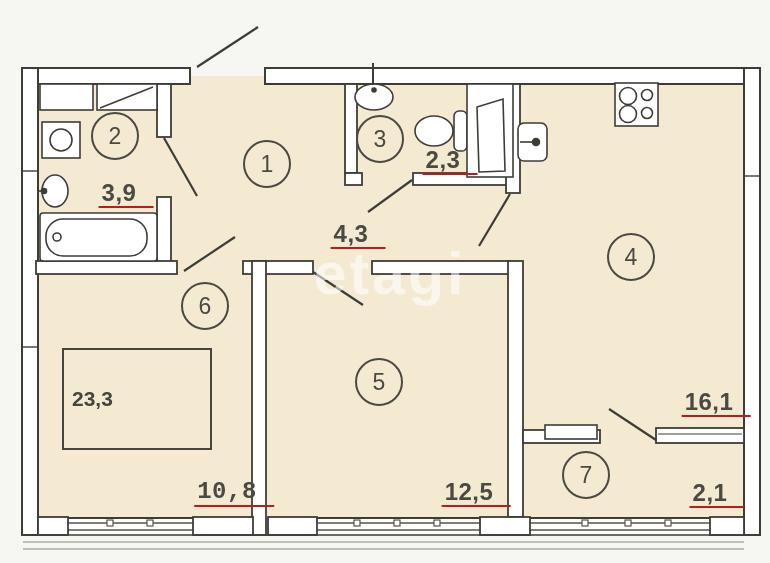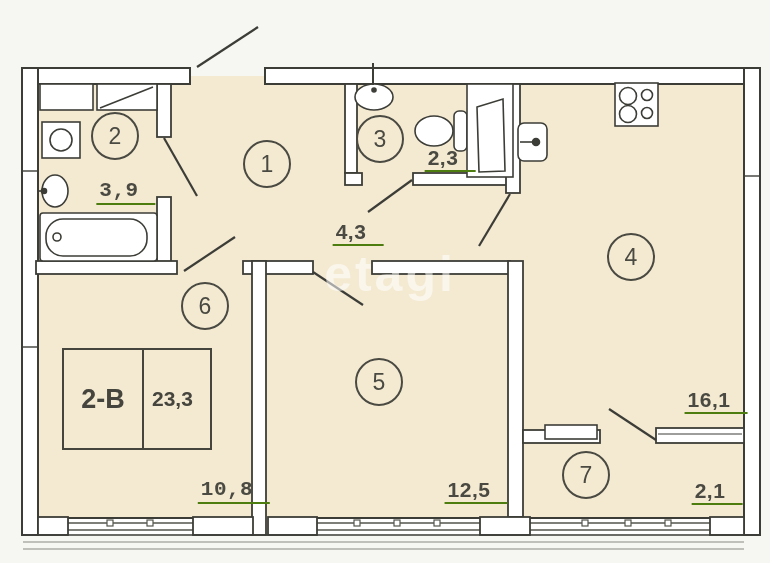--- a/index.html
+++ b/index.html
@@ -6,27 +6,27 @@
   body{font-family:"Liberation Sans", sans-serif;}
   .stage{position:relative;width:770px;height:563px;background:#f6f6f3;overflow:hidden;}
   .plan-svg{position:absolute;left:0;top:0;}
   .room-circle{
     position:absolute;width:48px;height:48px;border:2.5px solid #4a4a42;border-radius:50%;
     display:flex;align-items:center;justify-content:center;
     font-size:23px;color:#4a4a42;background:transparent;box-sizing:border-box;
   }
   .area-label{
     position:absolute;transform:translateX(-50%);
-    font-size:21px;font-weight:bold;color:#4a4a42;
-    border-bottom:2px solid #4d7c0f;padding:0 17px 1px 3px;line-height:1.05;
+    font-size:24px;font-weight:bold;color:#4a4a42;
+    border-bottom:2px solid #b91c1c;padding:0 17px 1px 3px;line-height:1.05;
     letter-spacing:0.5px;white-space:nowrap;
   }
   .watermark{
     position:absolute;left:390px;top:274px;transform:translate(-50%,-50%);
-    font-size:50px;font-weight:bold;color:rgba(255,255,255,0.55);
+    font-size:59px;font-weight:bold;color:rgba(255,255,255,0.55);
     letter-spacing:3px;pointer-events:none;
   }
   .unit-table{
     position:absolute;left:62px;top:348px;width:150px;height:102px;
     border:2px solid #45453e;box-sizing:border-box;display:flex;color:#45453e;
   }
   .unit-table .type-cell{
     width:80px;border-right:2px solid #45453e;box-sizing:border-box;
     display:flex;align-items:center;justify-content:center;
     font-size:27px;font-weight:bold;
@@ -190,28 +190,27 @@
   <div class="watermark">etagi</div>
 
   <div class="room-circle" style="left:243px;top:140px;">1</div>
   <div class="room-circle" style="left:91px;top:112px;">2</div>
   <div class="room-circle" style="left:356px;top:115px;">3</div>
   <div class="room-circle" style="left:607px;top:233px;">4</div>
   <div class="room-circle" style="left:355px;top:358px;">5</div>
   <div class="room-circle" style="left:181px;top:282px;">6</div>
   <div class="room-circle" style="left:562px;top:451px;">7</div>
 
-  <div class="area-label" style="left:126px;top:180px;font-family:Liberation Mono, monospace;">3,9</div>
+  <div class="area-label" style="left:126px;top:180px;">3,9</div>
   <div class="area-label" style="left:450px;top:147px;">2,3</div>
   <div class="area-label" style="left:358px;top:221px;">4,3</div>
   <div class="area-label" style="left:716px;top:389px;">16,1</div>
   <div class="area-label" style="left:234px;top:479px;font-family:Liberation Mono, monospace;">10,8</div>
   <div class="area-label" style="left:476px;top:479px;">12,5</div>
   <div class="area-label" style="left:717px;top:480px;">2,1</div>
 
   <div class="unit-table">
-    <div class="type-cell">2-В</div>
     <div class="vals">
       <div class="val">23,3</div>
     </div>
   </div>
 
 </div>
 
 </body></html>

